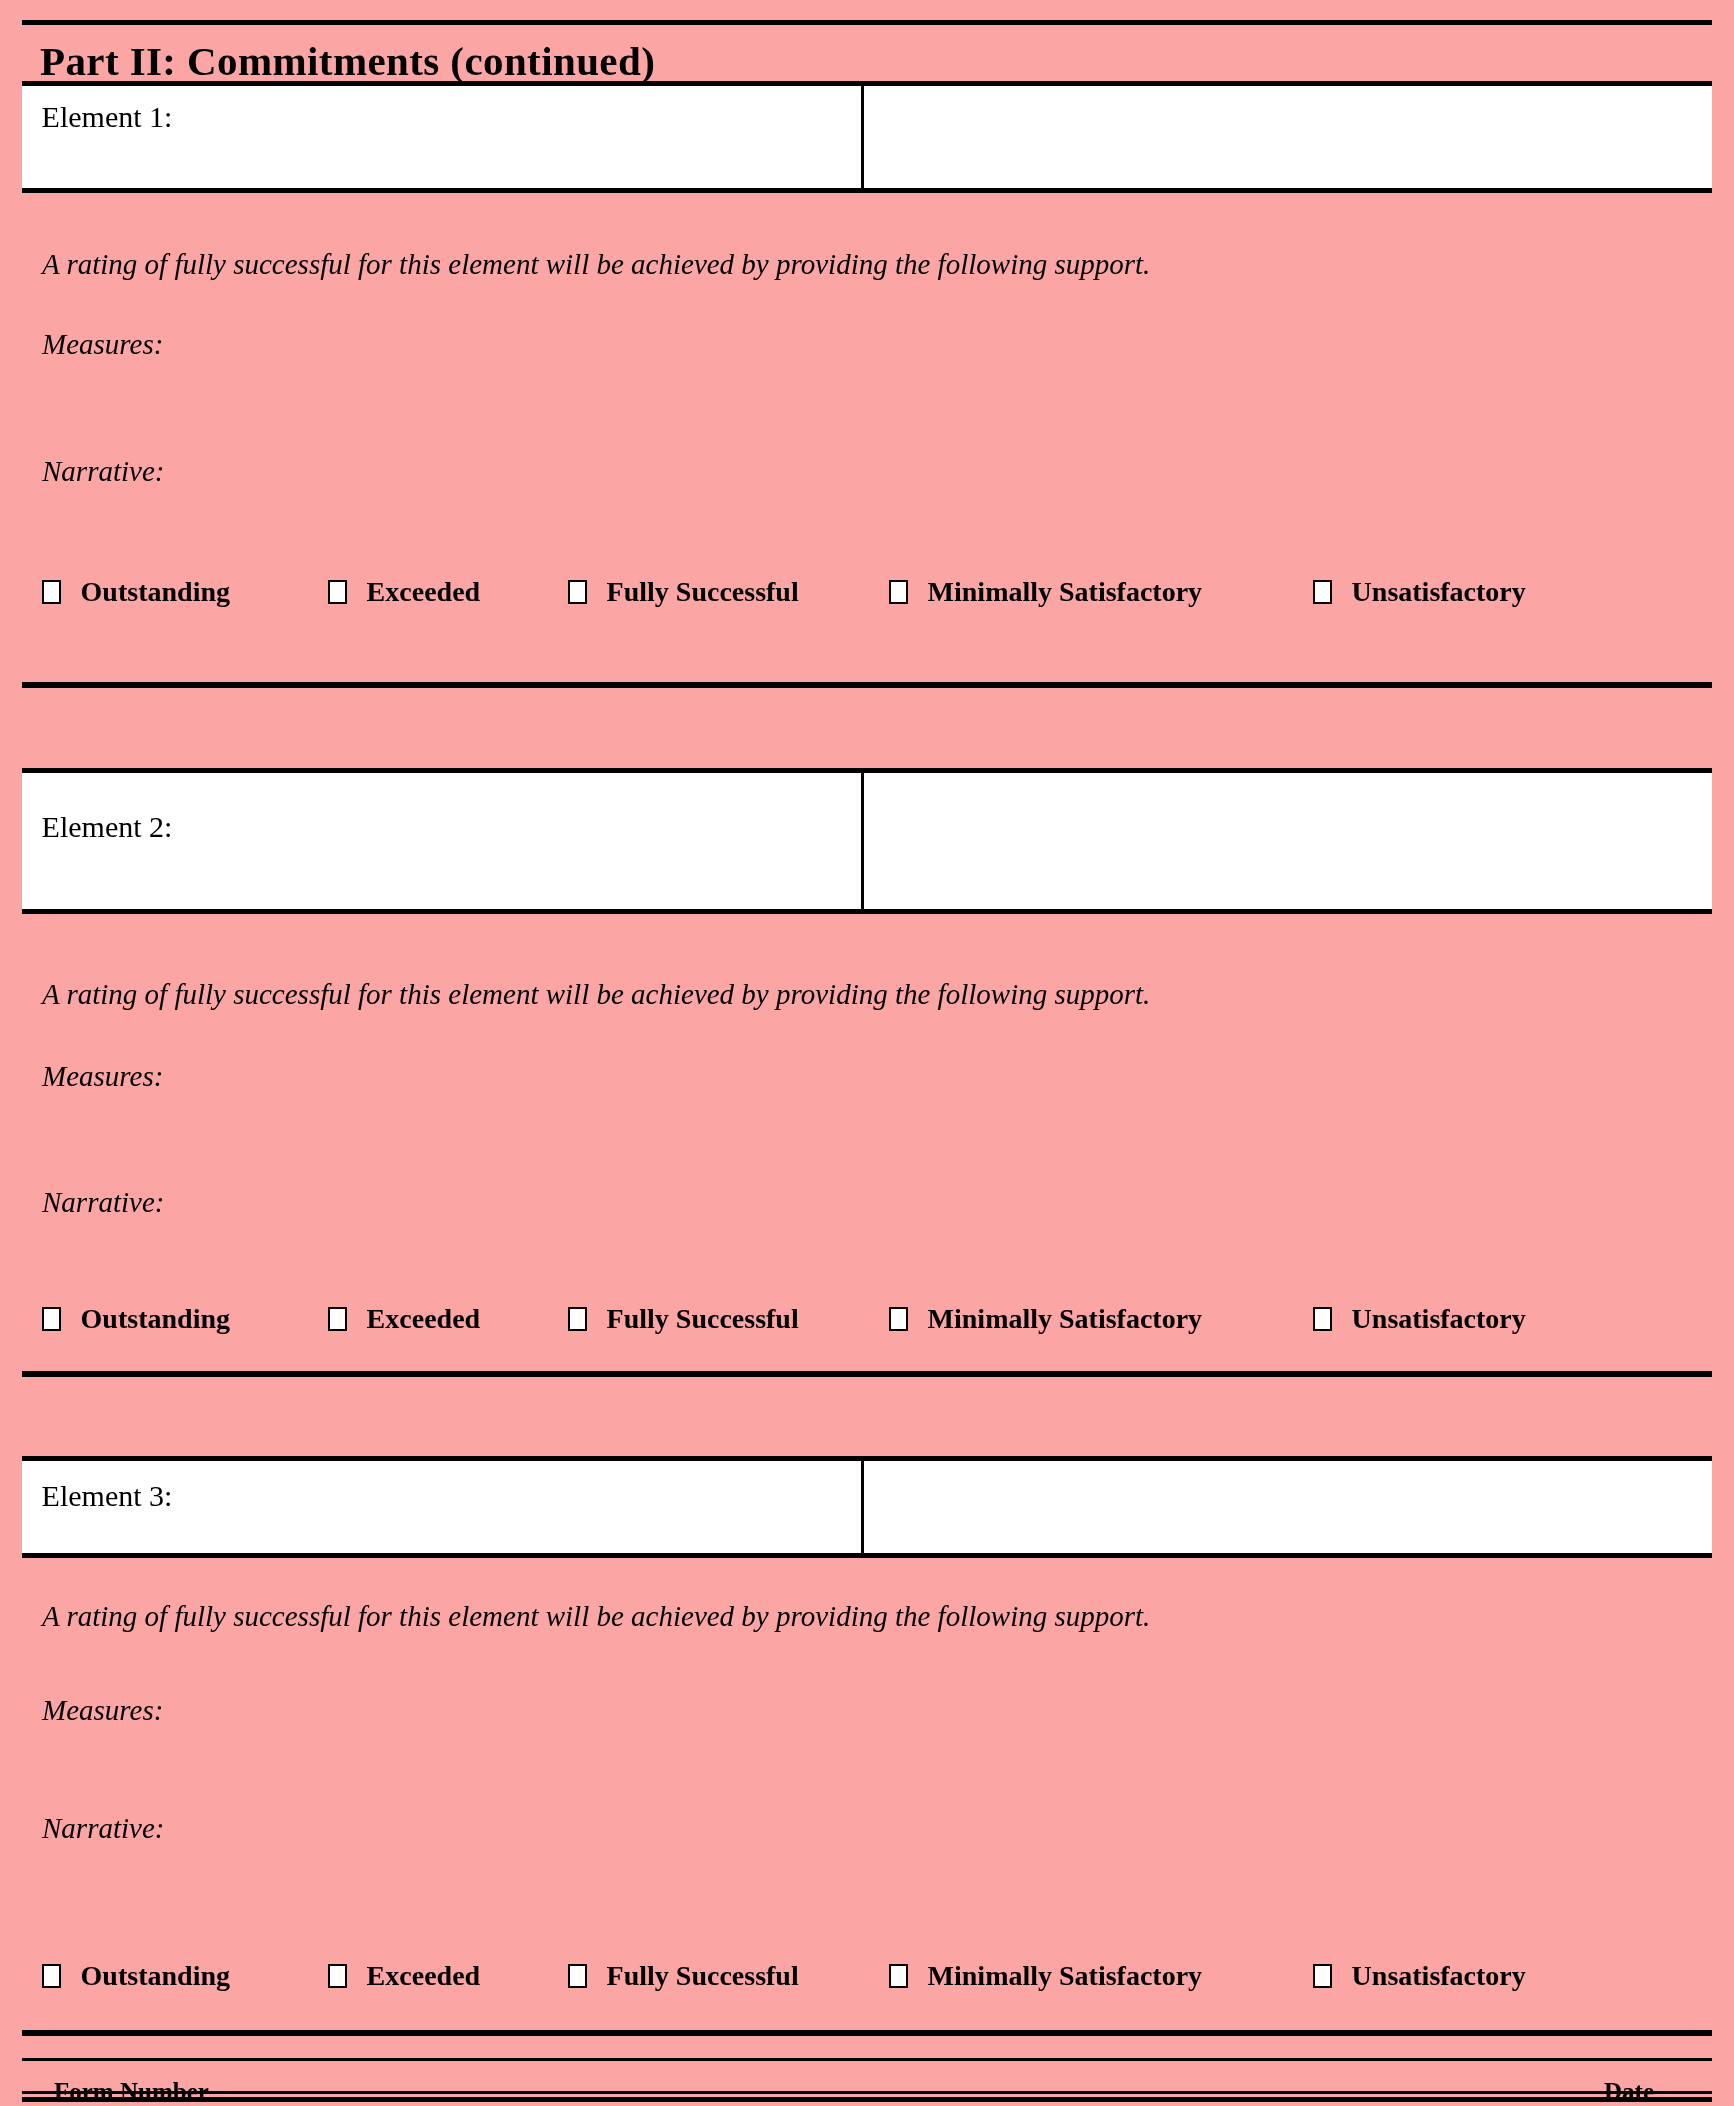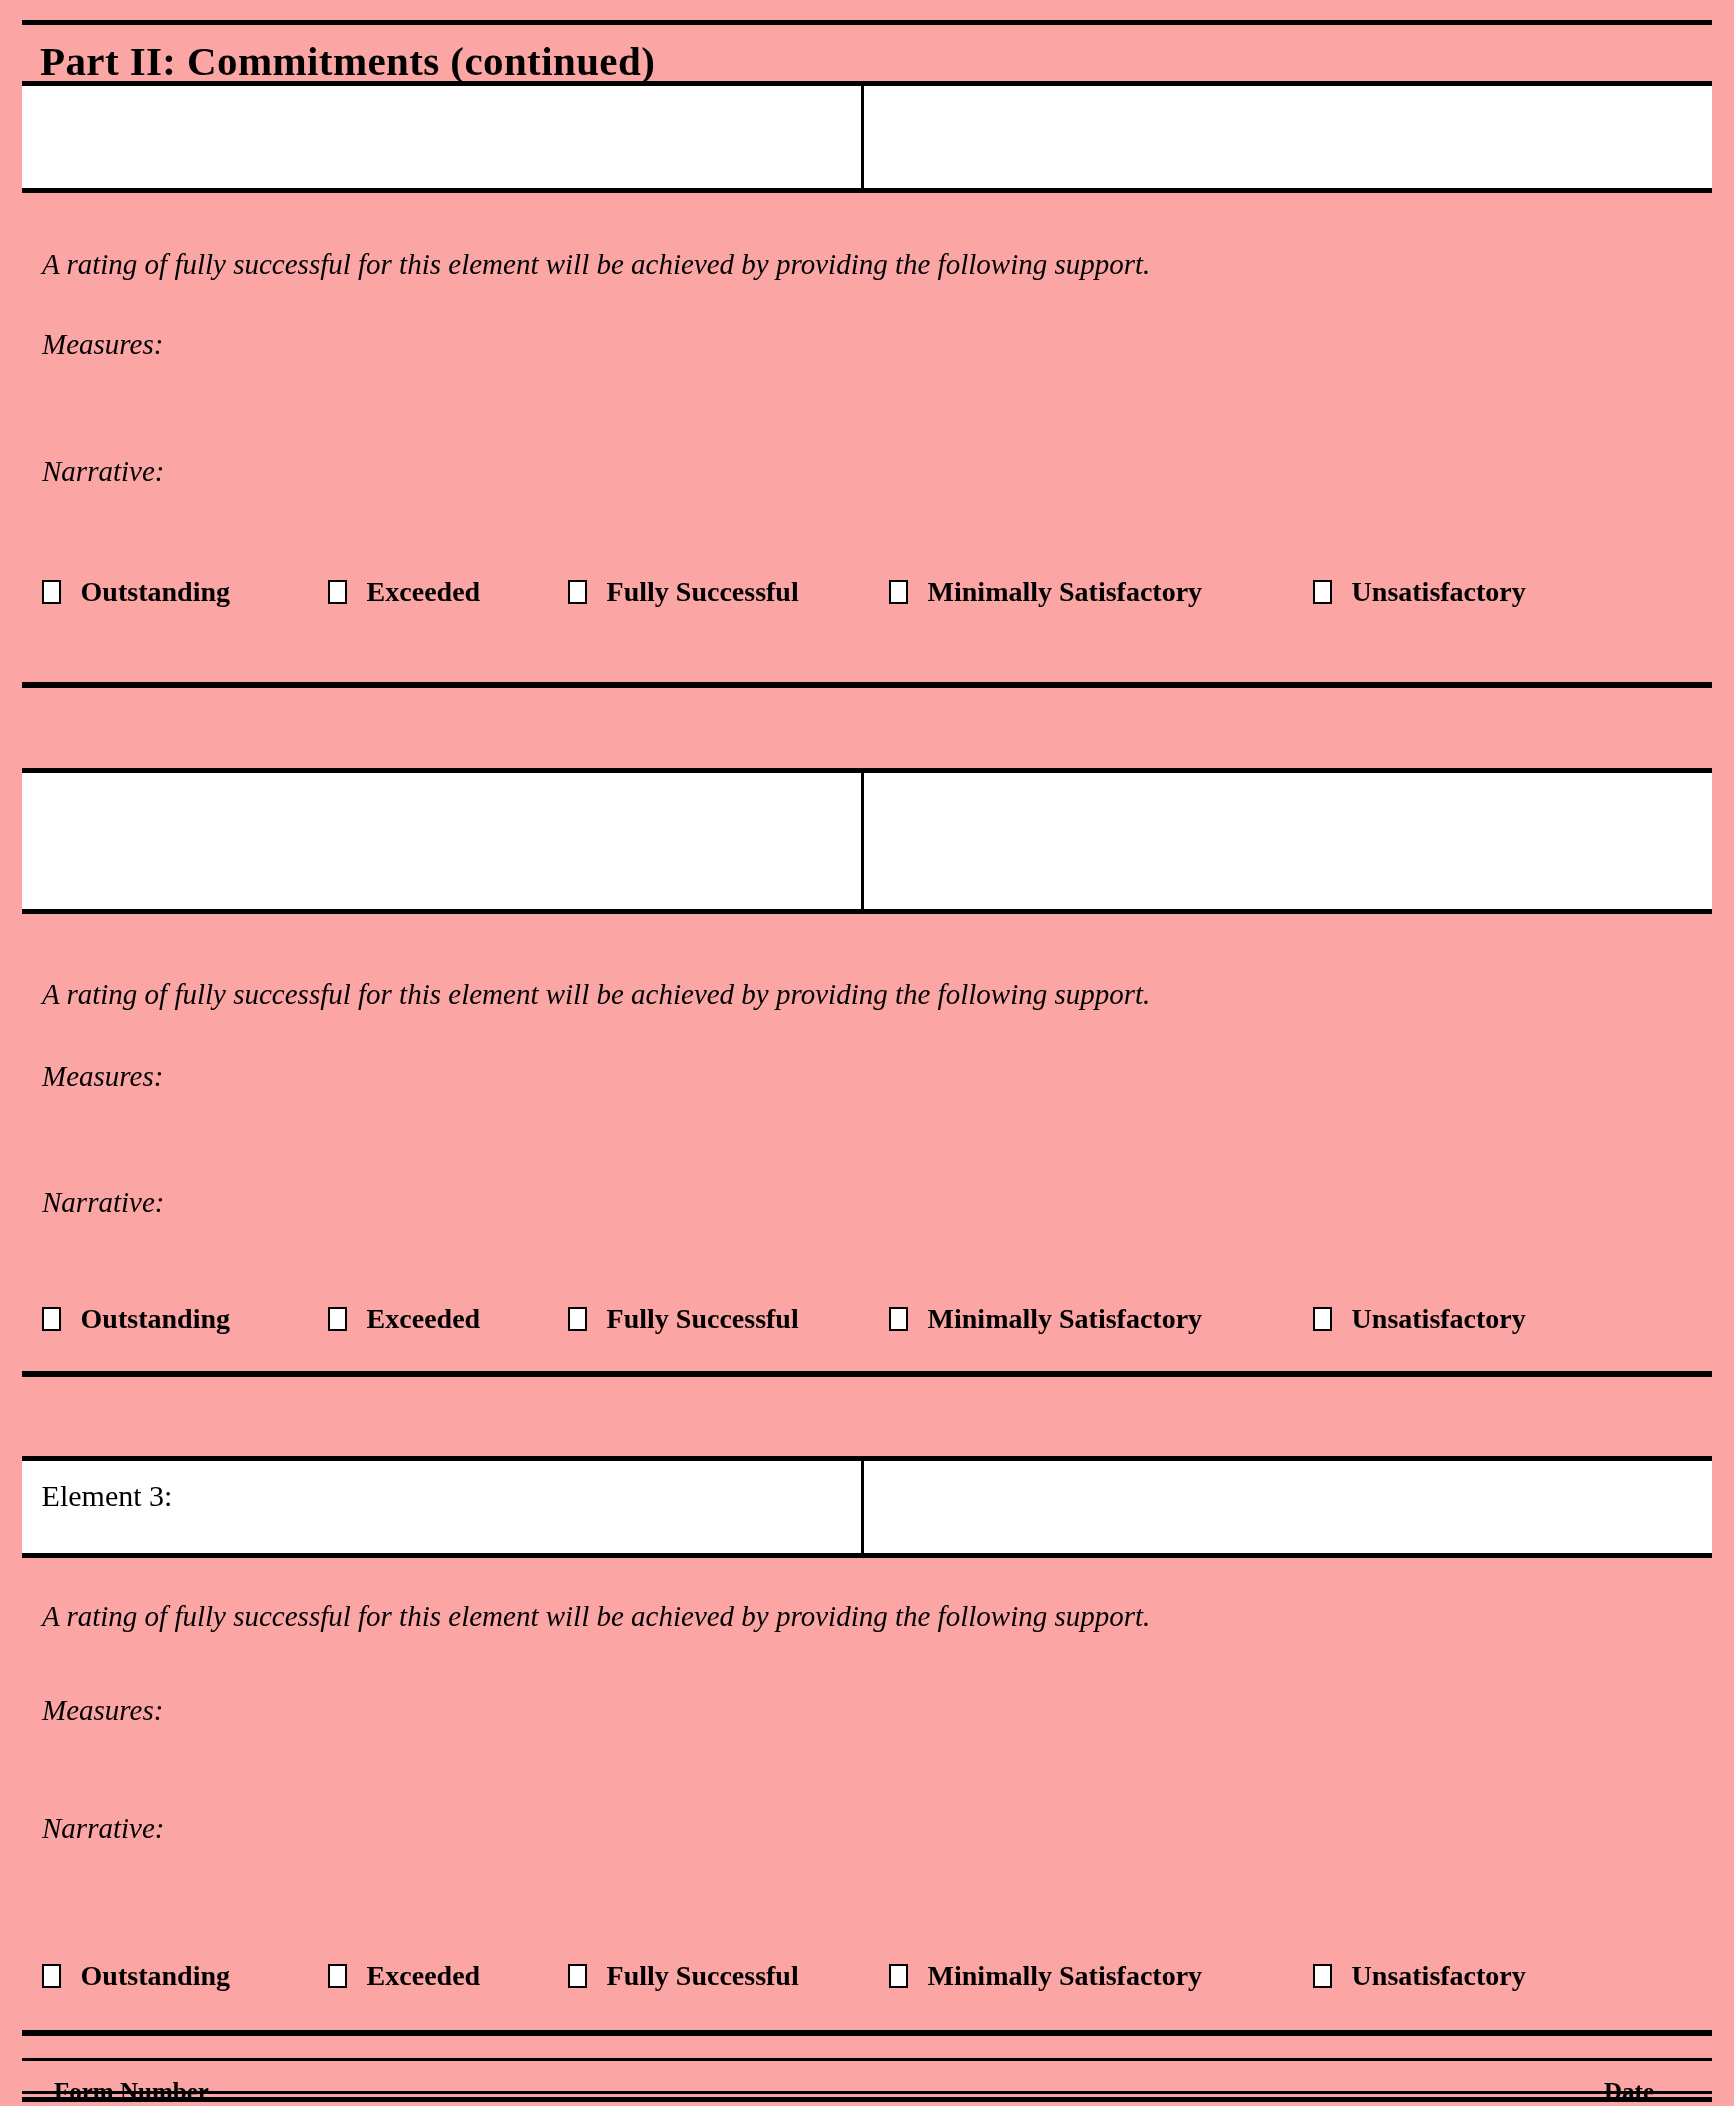--- a/index.html
+++ b/index.html
@@ -130,20 +130,23 @@
 </head>
 <body>
 
 <div class="page">
 
   <div class="hline bar" style="top:19.6px"></div>
 
   <h1 class="page-title">Part II:  Commitments (continued)</h1>
 
   <div class="erow" style="top:81px; height:102px">
+    <div class="ecell-left">
+      <span class="elabel" style="top:16px">Element 1:</span>
+    </div>
     <div class="vdiv"></div>
     <div class="ecell-right"></div>
   </div>
 
   <p class="btxt" style="top:248px">A rating of fully successful for this element will be achieved by providing the following support.</p>
   <p class="btxt" style="top:328px">Measures:</p>
   <p class="btxt" style="top:455px">Narrative:</p>
 
   <div class="rating-row" style="top:574px">
       <span class="rating-item" style="left: 42px;">
@@ -164,20 +167,23 @@
       </span>
       <span class="rating-item" style="left: 1313px;">
         <span class="cb"></span>
         <span class="cb-label">Unsatisfactory</span>
       </span>
     </div>
 
   <div class="hline thick" style="top:682px"></div>
 
   <div class="erow" style="top:768px; height:136px">
+    <div class="ecell-left">
+      <span class="elabel" style="top:39px">Element 2:</span>
+    </div>
     <div class="vdiv"></div>
     <div class="ecell-right"></div>
   </div>
 
   <p class="btxt" style="top:978px">A rating of fully successful for this element will be achieved by providing the following support.</p>
   <p class="btxt" style="top:1060px">Measures:</p>
   <p class="btxt" style="top:1186px">Narrative:</p>
 
   <div class="rating-row" style="top:1301px">
       <span class="rating-item" style="left: 42px;">

